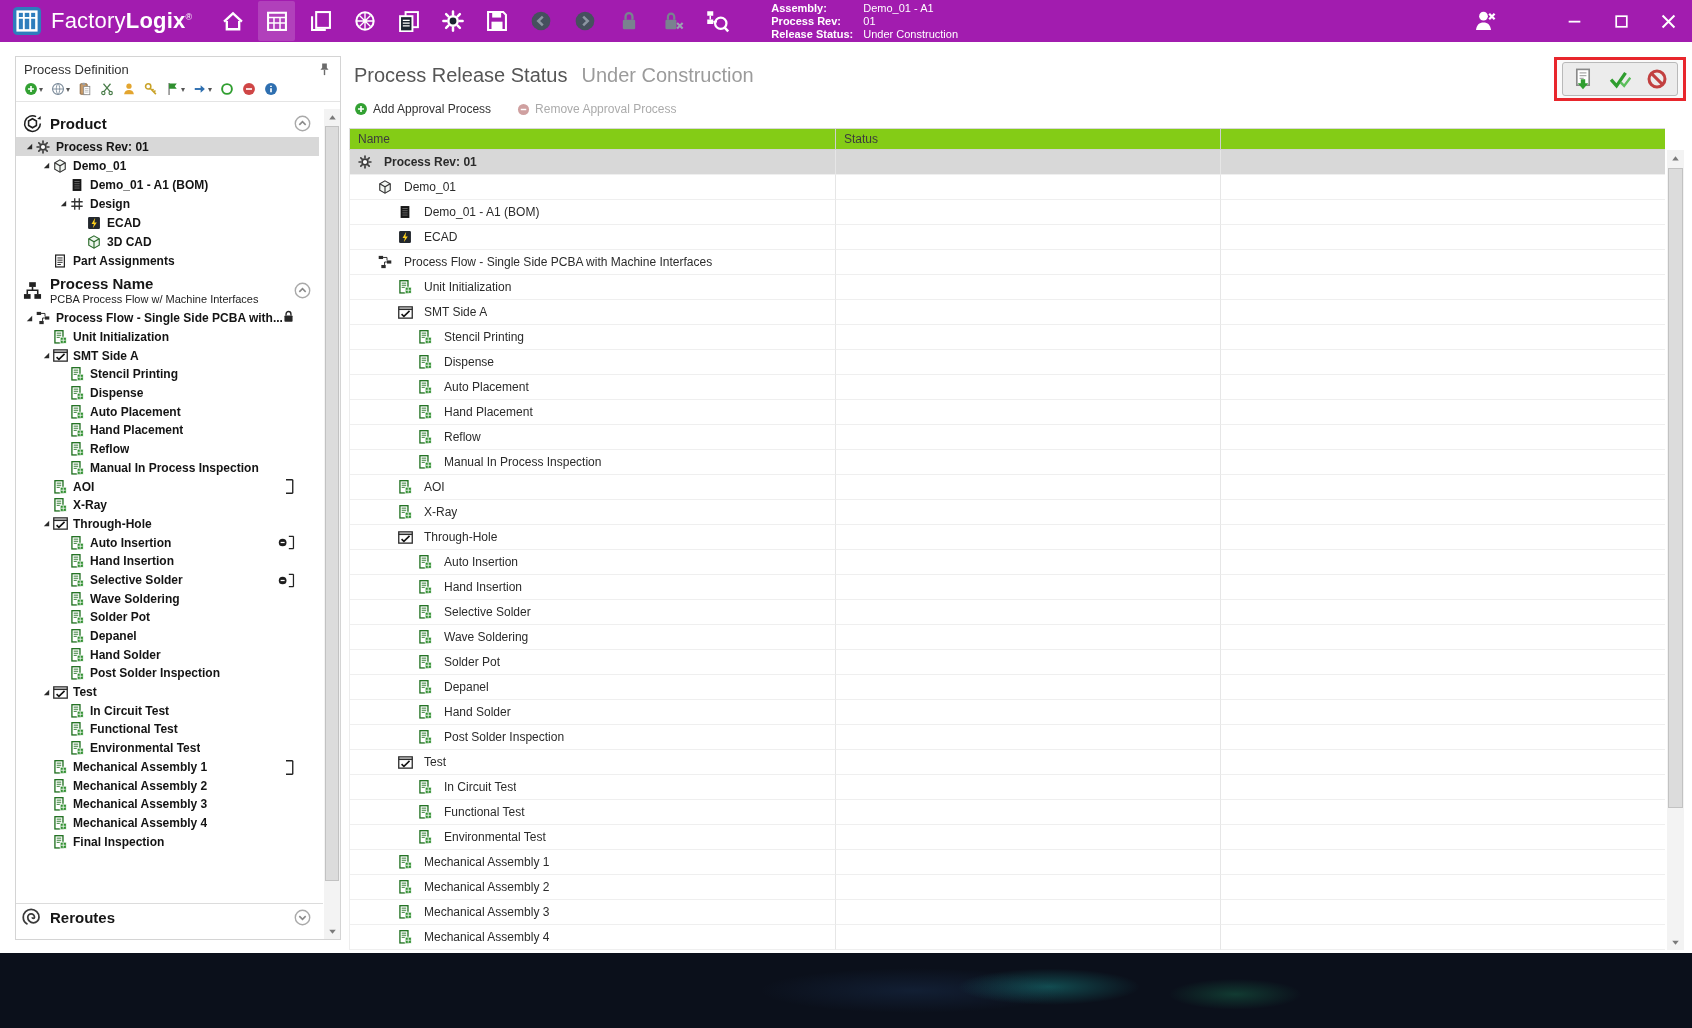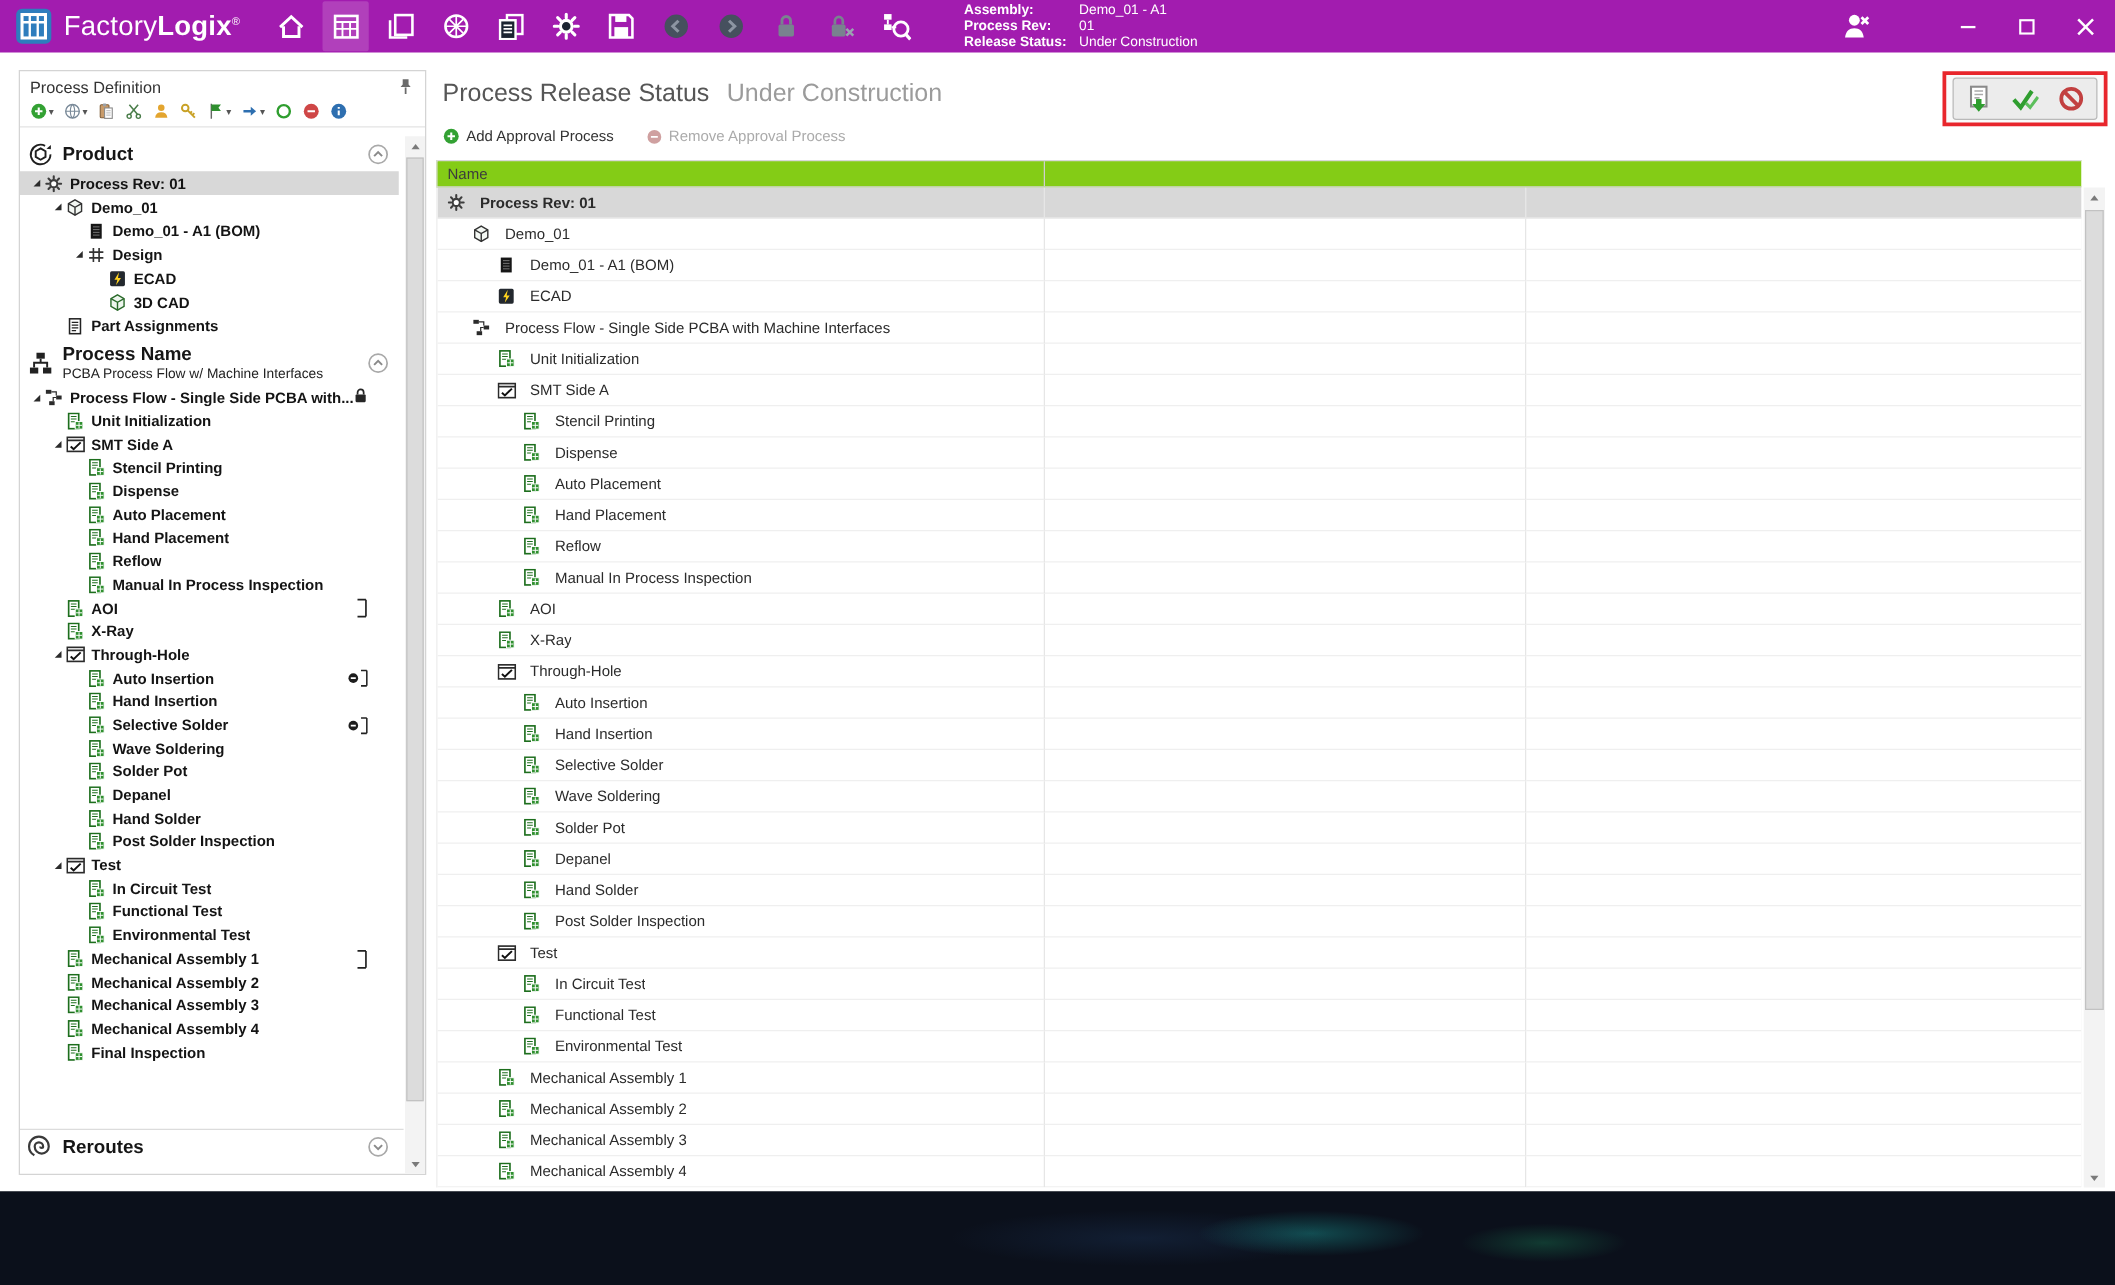--- a/index.html
+++ b/index.html
@@ -886,20 +886,21 @@
             <svg width="13" height="13" viewBox="0 0 16 16">
               <circle cx="8" cy="8" r="6.8" fill="#cfa0a0"></circle>
               <path d="M4.6 8h6.8" stroke="#fff" stroke-width="1.8"></path>
             </svg>
           </span>
         <span>Remove Approval Process</span>
       </span>
     </div>
     <div class="thead">
       <div class="hcell">Name</div>
+      <div class="hcell">Status</div>
     </div>
     <div class="tbody">
         <div class="trow selected">
           <div class="tcell name" style="padding-left: 8px;">
             <span class="ticon">
               <svg width="14" height="14" viewBox="0 0 16 16">
                 <g stroke="#3d3d3d" stroke-width="1.9" stroke-linecap="round">
                   <path d="M8 1.2v2M8 12.8v2M1.2 8h2M12.8 8h2M3.2 3.2l1.5 1.5M11.3 11.3l1.5 1.5M3.2 12.8l1.5-1.5M11.3 4.7l1.5-1.5"></path>
                 </g>
                 <circle cx="8" cy="8" r="3.3" fill="#fff" stroke="#3d3d3d" stroke-width="1.9"></circle>

